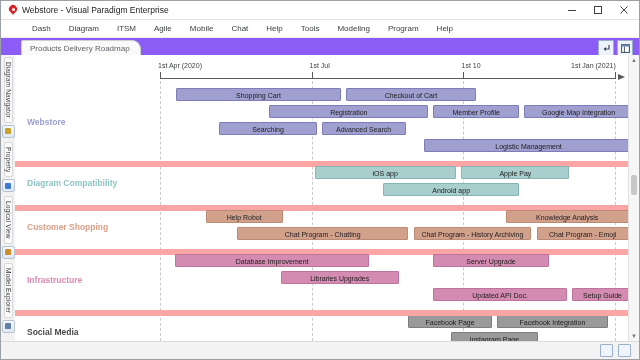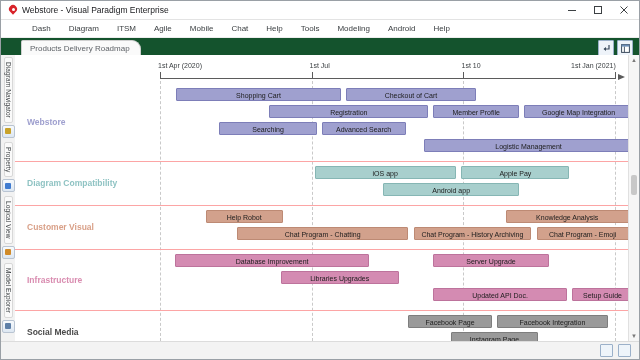--- a/index.html
+++ b/index.html
@@ -24,21 +24,21 @@
   .win-btn{width:26px;height:17px;display:flex;align-items:center;justify-content:center;
            font-size:9px;color:#3c4043;}
   .win-btn svg{display:block;}
 
   
   .menubar{height:17px;background:#ffffff;border-bottom:1px solid #ededed;
            display:flex;align-items:center;padding-left:22px;}
   .menu-item{font-size:8px;color:#3c4043;padding:0 9px;line-height:17px;white-space:nowrap;}
 
   
-  .tabstrip{height:19px;background:#14532d;border-bottom:1px solid #d7d7d7;
+  .tabstrip{height:19px;background:#8b5cf6;border-bottom:1px solid #d7d7d7;
             display:flex;align-items:flex-end;padding-left:20px;position:relative;}
   .doc-tab{height:16px;line-height:16px;padding:0 10px 0 8px;font-size:8px;color:#5f6368;
            background:#fafafa;border:1px solid #d0d0d0;border-bottom:none;
            border-radius:2px 9px 0 0;white-space:nowrap;}
   .tb-icons{position:absolute;right:6px;bottom:1px;display:flex;gap:3px;}
   .tb-ico{width:14px;height:14px;border:1px solid #9bb0c9;background:#eef3f9;
           border-radius:1px;display:flex;align-items:center;justify-content:center;}
   .tb-ico svg{display:block;}
 
   
@@ -64,21 +64,21 @@
   .axis-arrow{position:absolute;right:4px;top:19px;width:0;height:0;
               border-top:3.5px solid transparent;border-bottom:3.5px solid transparent;
               border-left:7px solid #5b5b5b;}
   .tick{position:absolute;top:17px;width:1px;height:7px;background:#5b5b5b;}
   .tick-lbl{position:absolute;top:7px;font-size:7px;color:#3c4043;white-space:nowrap;}
 
   .gridline{position:absolute;top:26px;bottom:0;width:0;
             border-left:1px dashed #c9c9c9;}
 
   
-  .lane{position:absolute;left:0;right:0;border-bottom:1px solid #fca5a5;}
+  .lane{position:absolute;left:0;right:0;border-bottom:6px solid #fca5a5;}
   .lane-label{position:absolute;left:12px;font-size:8.5px;font-weight:bold;white-space:nowrap;}
 
   .bar{position:absolute;height:13px;line-height:13px;text-align:center;
        font-size:7px;color:#1c1c1c;border-radius:1px;overflow:hidden;
        white-space:nowrap;box-sizing:border-box;}
 
   
   .vscroll{position:absolute;right:0;top:54px;bottom:18px;width:10px;background:#f6f6f6;
            border-left:1px solid #e0e0e0;}
   .vscroll .arr{height:10px;display:flex;align-items:center;justify-content:center;
@@ -124,21 +124,21 @@
   <div class="menubar">
     <div class="menu-item">Dash</div>
     <div class="menu-item">Diagram</div>
     <div class="menu-item">ITSM</div>
     <div class="menu-item">Agile</div>
     <div class="menu-item">Mobile</div>
     <div class="menu-item">Chat</div>
     <div class="menu-item">Help</div>
     <div class="menu-item">Tools</div>
     <div class="menu-item">Modeling</div>
-    <div class="menu-item">Android</div>
+    <div class="menu-item">Program</div>
     <div class="menu-item">Help</div>
   </div>
 
   <div class="tabstrip">
     <div class="doc-tab">Products Delivery Roadmap</div>
     <div class="tb-icons">
       <div class="tb-ico">
         <svg width="9" height="9" viewBox="0 0 9 9">
             <path d="M7 1v4H2.5" fill="none" stroke="#3a4a5c" stroke-width="1.2"></path>
             <path d="M4 3 1.5 5 4 7z" fill="#3a4a5c"></path>
@@ -208,21 +208,21 @@
           <div class="bar" style="left: 306.525px; width: 84.175px; top: 39px; background: rgb(159, 160, 207); border: 1px solid rgb(125, 126, 184);">Advanced Search</div>
           <div class="bar" style="left: 408.9px; width: 209.3px; top: 56px; background: rgb(159, 160, 207); border: 1px solid rgb(125, 126, 184);">Logistic Management</div>
         </div>
         <div class="lane" style="top: 106px; height: 44px;">
           <div class="lane-label" style="color: rgb(143, 195, 195); top: 17px;">Diagram Compatibility</div>
           <div class="bar" style="left: 299.7px; width: 141.05px; top: 5px; background: rgb(168, 207, 205); border: 1px solid rgb(134, 182, 180);">iOS app</div>
           <div class="bar" style="left: 446.21px; width: 108.29px; top: 5px; background: rgb(168, 207, 205); border: 1px solid rgb(134, 182, 180);">Apple Pay</div>
           <div class="bar" style="left: 367.95px; width: 136.5px; top: 22px; background: rgb(168, 207, 205); border: 1px solid rgb(134, 182, 180);">Android app</div>
         </div>
         <div class="lane" style="top: 150px; height: 44px;">
-          <div class="lane-label" style="color: rgb(217, 160, 136); top: 17px;">Customer Visual</div>
+          <div class="lane-label" style="color: rgb(217, 160, 136); top: 17px;">Customer Shopping</div>
           <div class="bar" style="left: 190.5px; width: 77.35px; top: 5px; background: rgb(210, 161, 140); border: 1px solid rgb(189, 138, 116);">Help Robot</div>
           <div class="bar" style="left: 490.8px; width: 122.85px; top: 5px; background: rgb(210, 161, 140); border: 1px solid rgb(189, 138, 116);">Knowledge Analysis</div>
           <div class="bar" style="left: 222.35px; width: 170.625px; top: 22px; background: rgb(210, 161, 140); border: 1px solid rgb(189, 138, 116);">Chat Program - Chatting</div>
           <div class="bar" style="left: 398.89px; width: 116.935px; top: 22px; background: rgb(210, 161, 140); border: 1px solid rgb(189, 138, 116);">Chat Program - History Archiving</div>
           <div class="bar" style="left: 521.74px; width: 91.91px; top: 22px; background: rgb(210, 161, 140); border: 1px solid rgb(189, 138, 116);">Chat Program - Emoji</div>
         </div>
         <div class="lane" style="top: 255px; height: 44px;">
           <div class="lane-label" style="color: rgb(74, 74, 74); top: 17px;">Social Media</div>
           <div class="bar" style="left: 392.975px; width: 84.175px; top: 5px; background: rgb(154, 154, 154); border: 1px solid rgb(126, 126, 126);">Facebook Page</div>
           <div class="bar" style="left: 481.7px; width: 111.475px; top: 5px; background: rgb(154, 154, 154); border: 1px solid rgb(126, 126, 126);">Facebook Integration</div>

